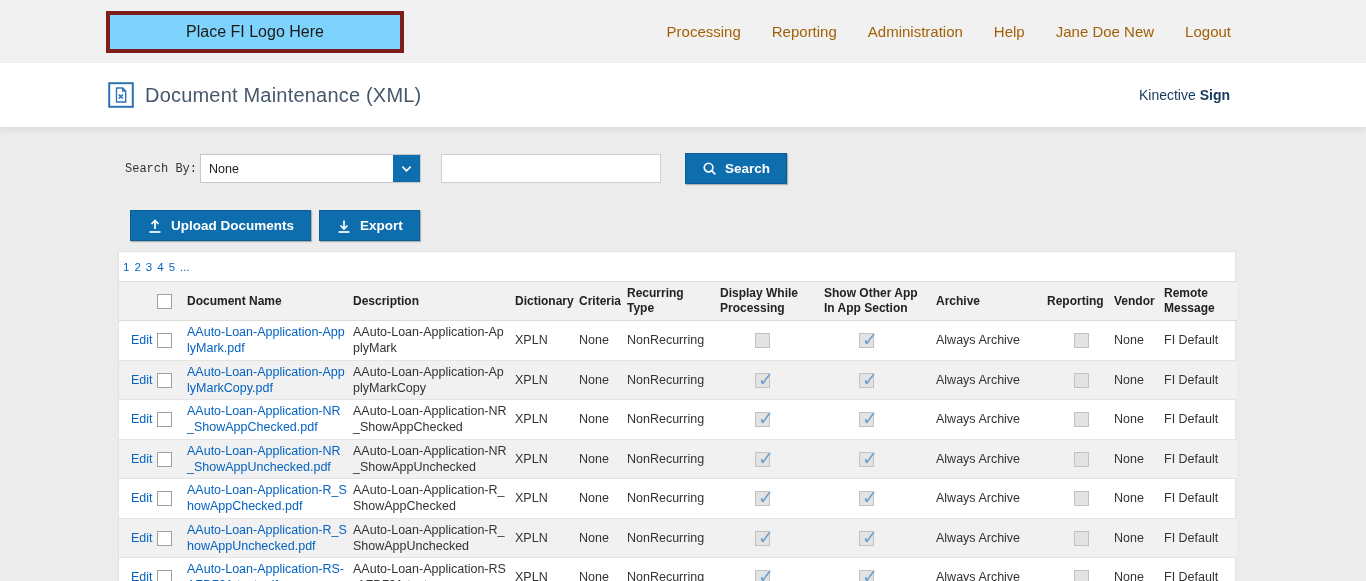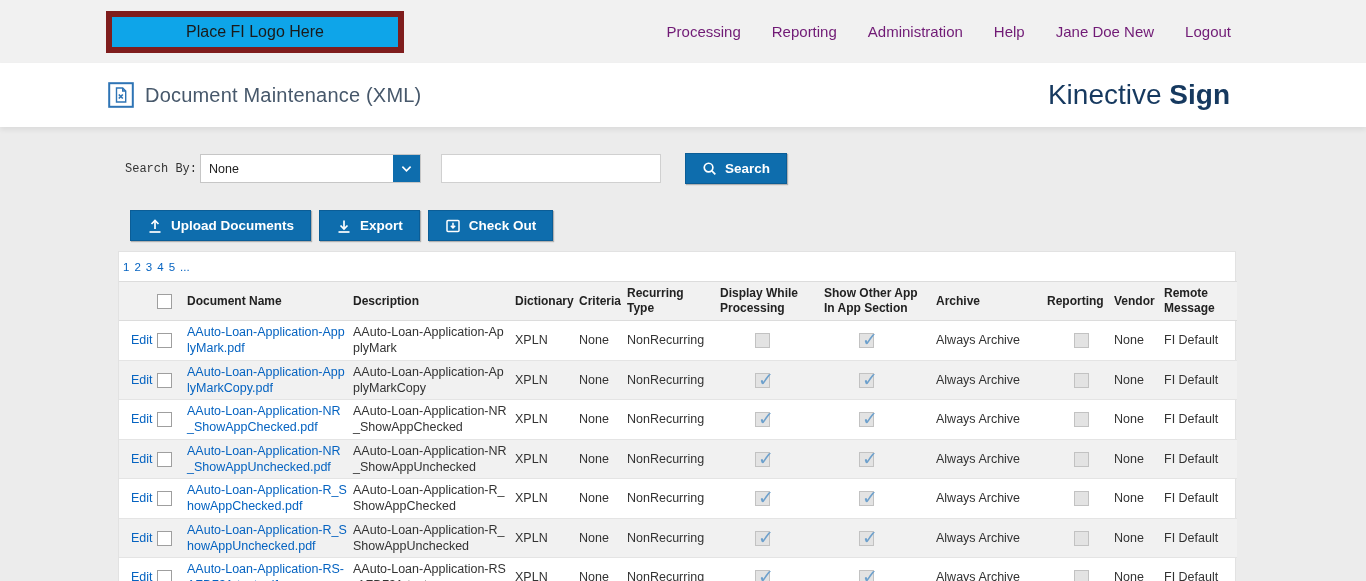--- a/index.html
+++ b/index.html
@@ -2,32 +2,32 @@
 <html><head>
 <meta charset="utf-8">
 <style>
   * { margin:0; padding:0; box-sizing:border-box; }
   html,body { width:1366px; height:581px; overflow:hidden; }
   body { font-family:"Liberation Sans", sans-serif; background:#ececec; color:#333; }
   [data-interactable="true"] { cursor:pointer; }
 
   
   .topbar { height:63px; background:#f1f1f1; display:flex; align-items:center; }
-  .logo-box { margin-left:106px; width:298px; height:42px; background:#0ea5e9;
-              border:6px solid #7f1d1d; display:flex; align-items:center; justify-content:center;
+  .logo-box { margin-left:106px; width:298px; height:42px; background:#7dd3fc;
+              border:4px solid #7f1d1d; display:flex; align-items:center; justify-content:center;
               font-size:16px; color:#1a1a1a;text-align:center; }
-  .topnav { margin-left:auto; margin-right:135px; display:flex; gap:31px; font-size:15px; color:#701a75; }
+  .topnav { margin-left:auto; margin-right:135px; display:flex; gap:31px; font-size:15px; color:#a16207; }
   .topnav span { white-space:nowrap; }
 
   
   .titlebar { height:64px; background:#ffffff; display:flex; align-items:center;
               padding:0 136px 0 108px; box-shadow:0 3px 5px rgba(0,0,0,0.07); position:relative; z-index:2; }
   .doc-icon { width:26px; height:26px; margin-right:11px; flex:none; }
   .page-title { font-size:20px; color:#47586b; letter-spacing:0.2px; }
-  .brand { margin-left:auto; font-size:28px; color:#16395f; }
+  .brand { margin-left:auto; font-size:14px; color:#16395f; }
   .brand b { font-weight:700; }
 
   
   .content { padding-top:26px; }
 
   .search-row { margin-left:125px; display:flex; align-items:center; }
   .search-label { font-size:12px; color:#333; width:75px; flex:none;font-family:Liberation Mono, monospace; }
   .dropdown { width:221px; height:29px; background:#fff; border:1px solid #c6c6c6;
               position:relative; display:flex; align-items:center; font-size:12.5px;
               padding-left:8px; color:#222; margin-right:20px; }
@@ -125,27 +125,20 @@
         </svg>
       <span data-interactable="false">Upload Documents</span>
     </button>
     <button class="btn" data-interactable="true">
       <svg data-interactable="false" width="16" height="16" viewBox="0 0 16 16" fill="none" stroke="#fff" stroke-width="1.7">
           <path d="M8 2.5 V11"></path>
           <path d="M4.5 7.5 L8 11 L11.5 7.5"></path>
           <path d="M2.5 14 h11"></path>
         </svg>
       <span data-interactable="false">Export</span>
-    </button>
-    <button class="btn" data-interactable="true">
-      <svg data-interactable="false" width="16" height="16" viewBox="0 0 16 16" fill="none" stroke="#fff" stroke-width="1.5">
-          <rect x="2" y="2.5" width="12" height="11" rx="1"></rect>
-          <path d="M8 4.8 v5 M5.8 7.8 L8 10 L10.2 7.8"></path>
-        </svg>
-      <span data-interactable="false">Check Out</span>
     </button>
   </div>
 
   <div class="panel" data-interactable="false">
     <div class="pagination" data-interactable="false">
       <a href="#" data-interactable="true">1</a>
       <a href="#" data-interactable="true">2</a>
       <a href="#" data-interactable="true">3</a>
       <a href="#" data-interactable="true">4</a>
       <a href="#" data-interactable="true">5</a>

